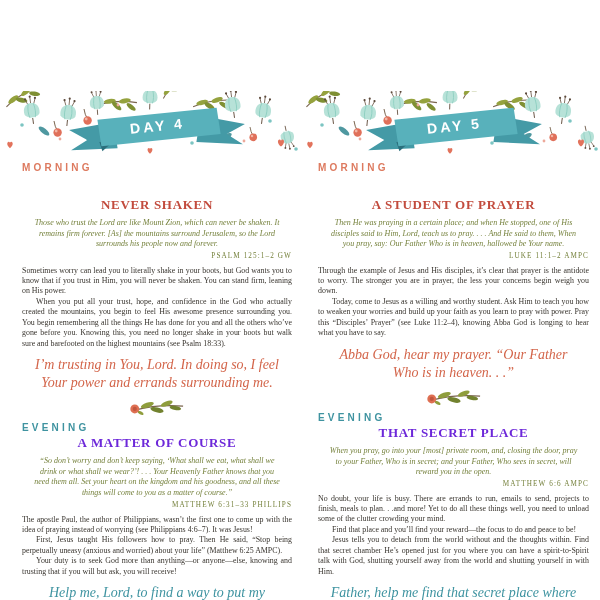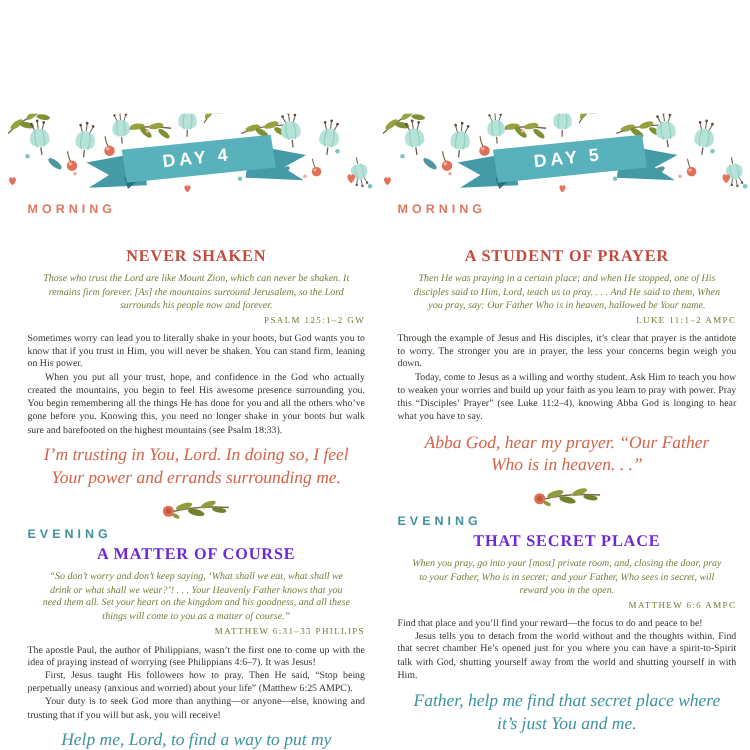--- a/index.html
+++ b/index.html
@@ -212,20 +212,21 @@
           <circle cx="7" cy="12" r="2.2" fill="#c2563e"></circle>
         </svg>
       </div>
 
       <section>
         <div class="kicker teal">EVENING</div>
         <h2 class="title teal">THAT SECRET PLACE</h2>
         <p class="scripture">When you pray, go into your [most] private room, and, closing the door, pray to your Father, Who is in secret; and your Father, Who sees in secret, will reward you in the open.</p>
         <div class="reference">MATTHEW 6:6 AMPC</div>
         <div class="bodytext">
+          <p>No doubt, your life is busy. There are errands to run, emails to send, projects to finish, meals to plan. . .and more! Yet to do all these things well, you need to unload some of the clutter crowding your mind.</p>
           <p>Find that place and you’ll find your reward—the focus to do and peace to be!</p>
           <p>Jesus tells you to detach from the world without and the thoughts within. Find that secret chamber He’s opened just for you where you can have a spirit-to-Spirit talk with God, shutting yourself away from the world and shutting yourself in with Him.</p>
         </div>
         <p class="prayer teal">Father, help me find that secret place where it’s just You and me.</p>
       </section>
     </div>
 
   </div>
 </div>
 

